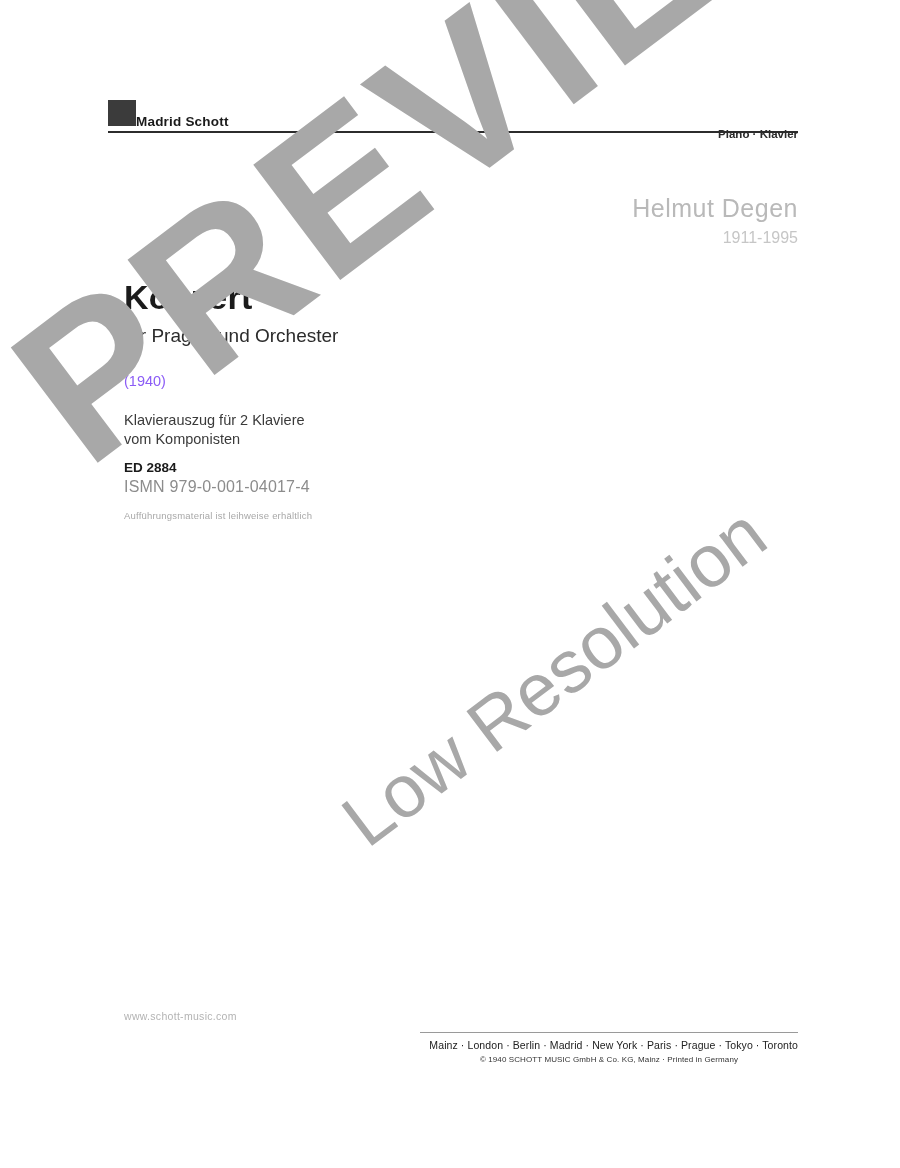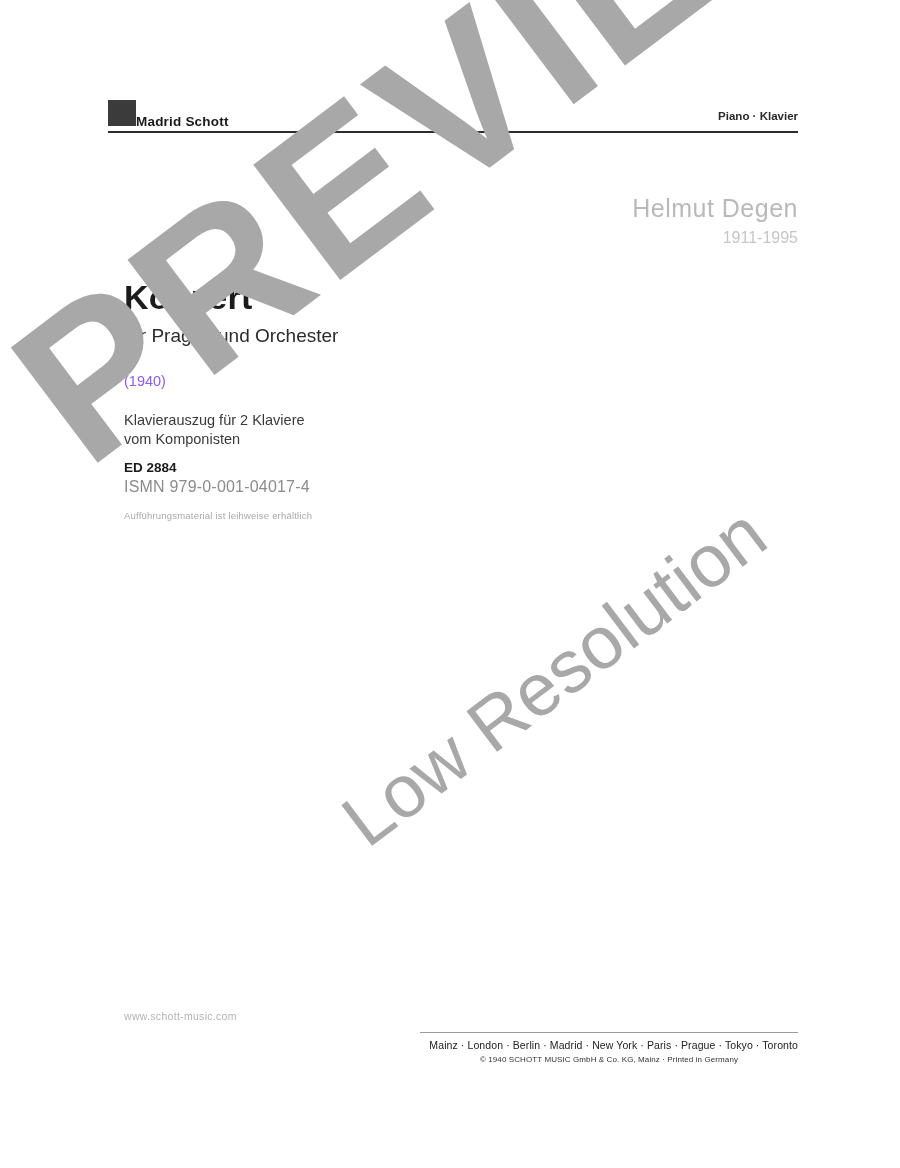--- a/index.html
+++ b/index.html
@@ -55,21 +55,21 @@
     left: 28px;
     top: 14px;
     font-size: 13.5px;
     font-weight: bold;
     letter-spacing: 0.2px;
     color: #1a1a1a;
   }
   .instrument-label {
     position: absolute;
     right: 0;
-    top: 10px;
+    top: 28px;
     font-size: 11.5px;
     font-weight: bold;
     color: #2a2a2a;
     white-space: nowrap;
   }
 
   
   .composer-block {
     position: absolute;
     right: 102px;

